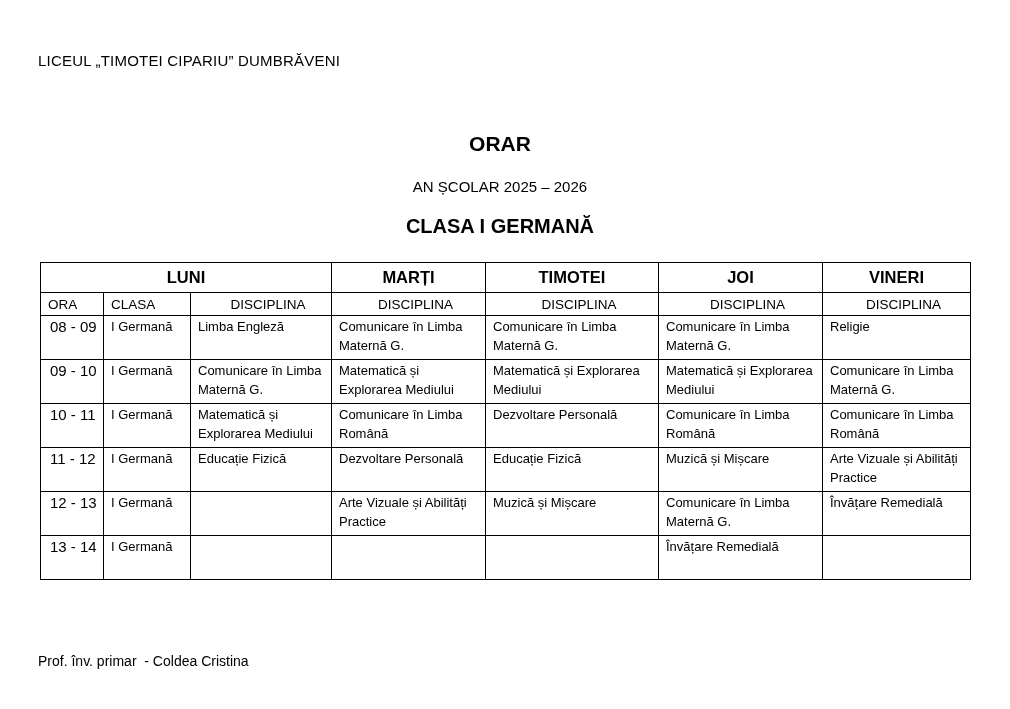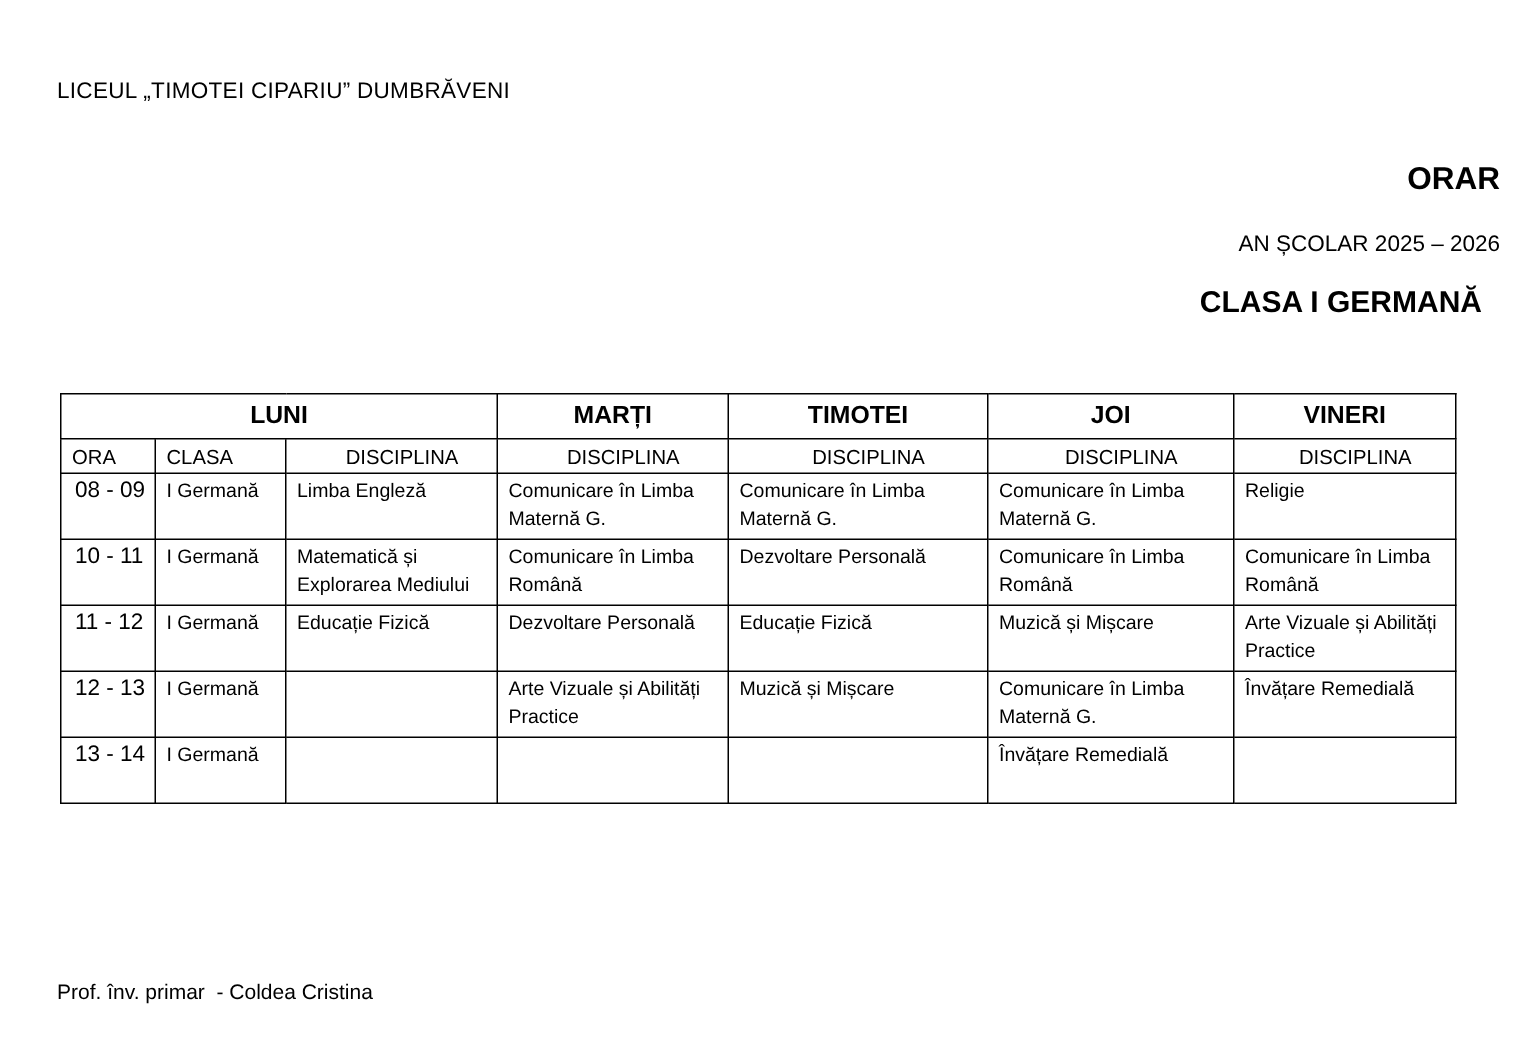--- a/index.html
+++ b/index.html
@@ -19,23 +19,23 @@
   .school-name {
     position: absolute;
     left: 38px;
     top: 52px;
     font-size: 15px;
     letter-spacing: 0.2px;
   }
   .title-block {
     position: absolute;
     left: 0;
-    top: 108px;
+    top: 132px;
     width: 1000px;
-    text-align: right;
+    text-align: center;
   }
   .main-title {
     font-size: 21px;
     font-weight: bold;
     margin: 0 0 22px 0;
   }
   .subtitle {
     font-size: 15px;
     margin: 0 0 20px 0;
   }
@@ -140,20 +140,29 @@
       <tr>
         <td class="ora-cell">08 - 09</td>
         <td>I Germană</td>
         <td>Limba Engleză</td>
         <td>Comunicare în Limba Maternă G.</td>
         <td>Comunicare în Limba Maternă G.</td>
         <td>Comunicare în Limba Maternă G.</td>
         <td>Religie</td>
       </tr>
       <tr>
+        <td class="ora-cell">09 - 10</td>
+        <td>I Germană</td>
+        <td>Comunicare în Limba Maternă G.</td>
+        <td>Matematică și Explorarea Mediului</td>
+        <td>Matematică și Explorarea Mediului</td>
+        <td>Matematică și Explorarea Mediului</td>
+        <td>Comunicare în Limba Maternă G.</td>
+      </tr>
+      <tr>
         <td class="ora-cell">10 - 11</td>
         <td>I Germană</td>
         <td>Matematică și Explorarea Mediului</td>
         <td>Comunicare în Limba Română</td>
         <td>Dezvoltare Personală</td>
         <td>Comunicare în Limba Română</td>
         <td>Comunicare în Limba Română</td>
       </tr>
       <tr>
         <td class="ora-cell">11 - 12</td>

